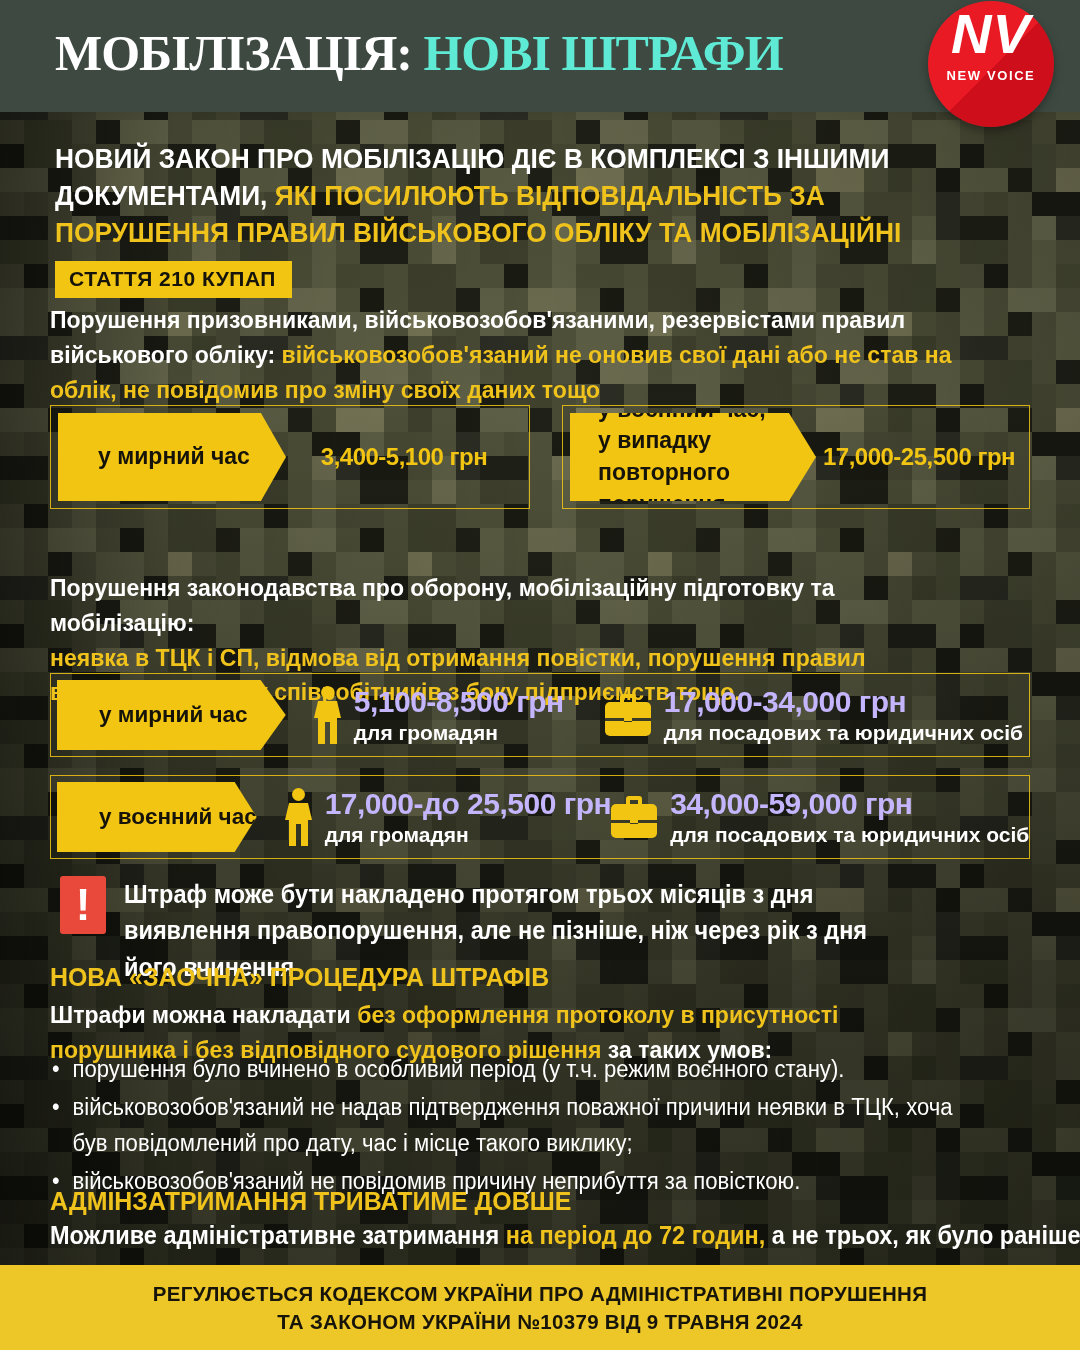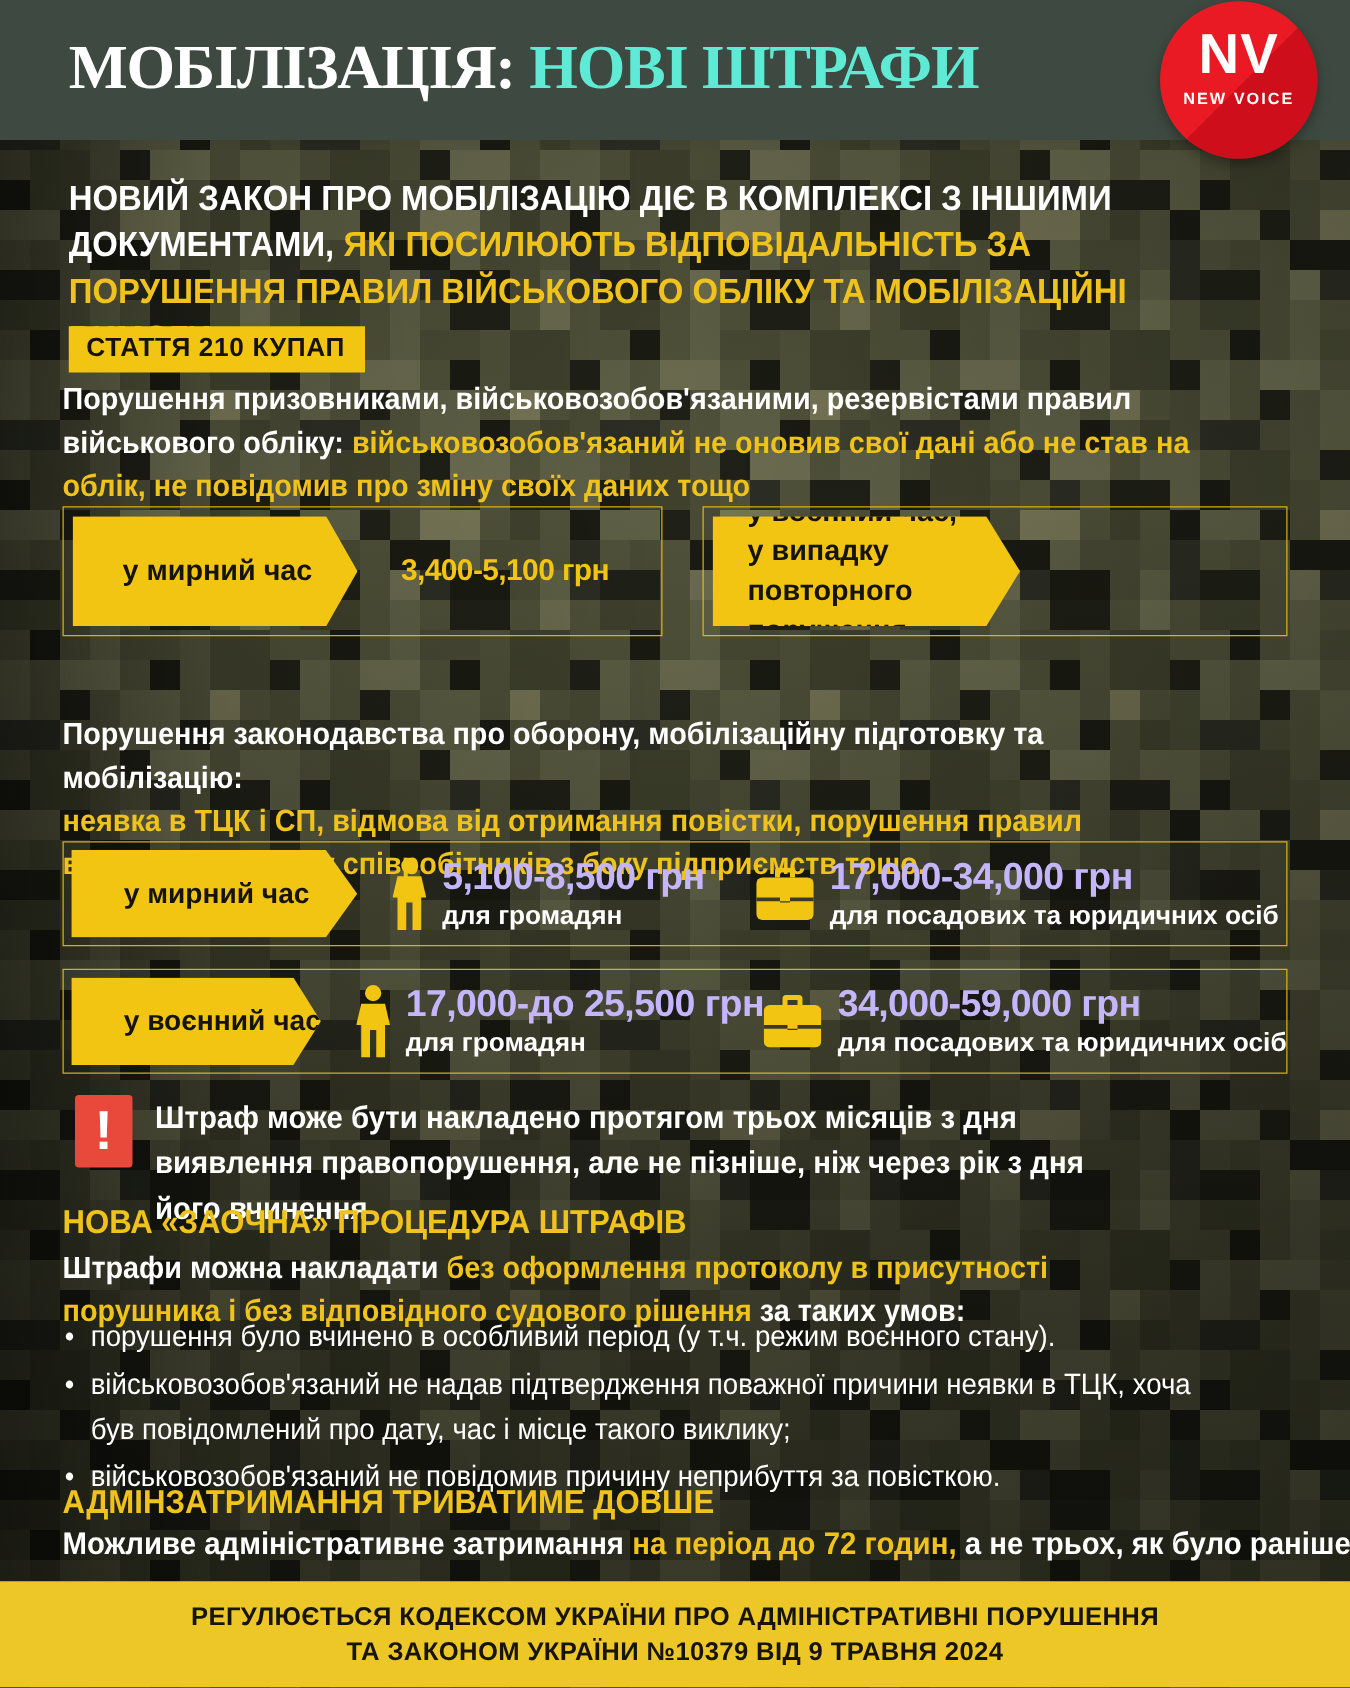--- a/index.html
+++ b/index.html
@@ -45,22 +45,22 @@
   .title-gold  { color: #5eead4; }
 
   .nv-logo {
     position: absolute; left: 928px; top: 1px;
     width: 126px; height: 126px; border-radius: 50%;
     background: linear-gradient(135deg, #ea1a25 52%, #cf0e1b 52%);
     box-shadow: 0 4px 10px rgba(0,0,0,.35);
     text-align: center; color: #fff;
   }
   .nv-initials {
-    display: block; margin-top: 16px;
-    font-weight: bold; font-size: 45px; letter-spacing: 1px;
+    display: block; 
+    font-weight: bold; font-size: 56px; letter-spacing: 1px; font-style: italic;
   }
   .nv-sub {
     display: block; margin-top: 2px;
     font-weight: bold; font-size: 13px; letter-spacing: 1.6px;
   }
 
   
   .cond { transform: scaleX(.94); transform-origin: 0 50%; }
 
   .intro {
@@ -274,20 +274,21 @@
   <div class="fine-box fine-box-1">
     <div class="fine-arrow">
       <span>у мирний час</span>
     </div>
     <div class="fine-value">3,400-5,100 грн</div>
   </div>
   <div class="fine-box fine-box-2">
     <div class="fine-arrow">
       <span>у воєнний час, у випадку повторного порушення</span>
     </div>
+    <div class="fine-value">17,000-25,500 грн</div>
   </div>
 
   <p class="para para-2 cond">
     <span class="white-text block">Порушення законодавства про оборону, мобілізаційну підготовку та мобілізацію:</span><span class="yellow-text">неявка в ТЦК і СП, відмова від отримання повістки, порушення правил військового обліку співробітників з боку підприємств тощо.</span>
   </p>
 
   <div class="fine-row fine-row-1">
     <div class="row-arrow">
       <span>у мирний час</span>
     </div>

